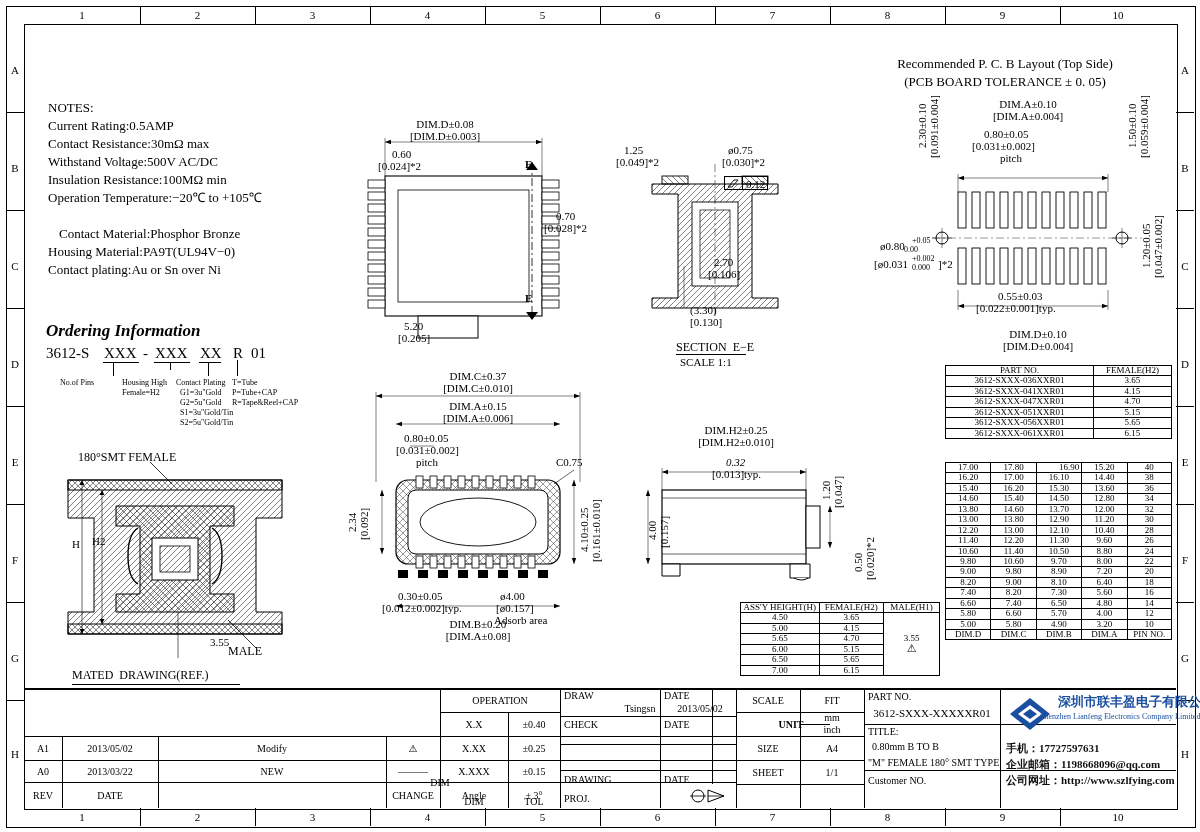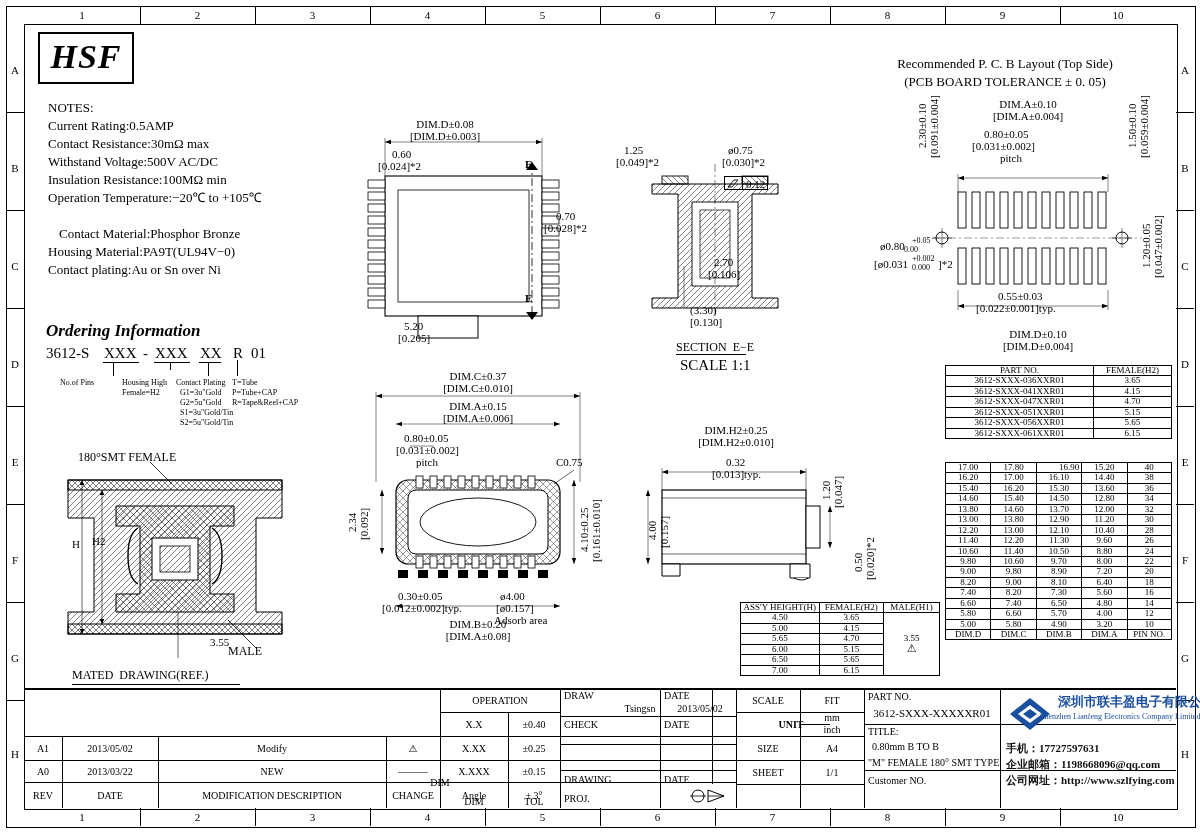--- a/index.html
+++ b/index.html
@@ -117,23 +117,20 @@
   <div class="tick" style="left:6px;top:602px;width:18px;height:1px;"></div>
   <div class="tick" style="left:6px;top:700px;width:18px;height:1px;"></div>
   <div class="tick" style="left:1176px;top:112px;width:18px;height:1px;"></div>
   <div class="tick" style="left:1176px;top:210px;width:18px;height:1px;"></div>
   <div class="tick" style="left:1176px;top:308px;width:18px;height:1px;"></div>
   <div class="tick" style="left:1176px;top:406px;width:18px;height:1px;"></div>
   <div class="tick" style="left:1176px;top:504px;width:18px;height:1px;"></div>
   <div class="tick" style="left:1176px;top:602px;width:18px;height:1px;"></div>
   <div class="tick" style="left:1176px;top:700px;width:18px;height:1px;"></div>
 
-  <div class="hsf">
-      <span>HSF</span>
-    </div>
 
   <div class="t" style="left:48px;top:100px;font-size:13px;">NOTES:</div>
   <div class="t" style="left:48px;top:118px;font-size:13px;">Current Rating:0.5AMP</div>
   <div class="t" style="left:48px;top:136px;font-size:13px;">Contact Resistance:30mΩ max</div>
   <div class="t" style="left:48px;top:154px;font-size:13px;">Withstand Voltage:500V AC/DC</div>
   <div class="t" style="left:48px;top:172px;font-size:13px;">Insulation Resistance:100MΩ min</div>
   <div class="t" style="left:48px;top:190px;font-size:13px;">Operation Temperature:−20℃ to +105℃</div>
 
   <div class="t" style="left:48px;top:226px;font-size:13px;margin-left:11px;">Contact Material:Phosphor Bronze</div>
   <div class="t" style="left:48px;top:244px;font-size:13px;">Housing Material:PA9T(UL94V−0)</div>
@@ -301,21 +298,21 @@
   <div class="t" style="left:746px;top:178px;">0.12</div>
   <svg style="position:absolute;left:727px;top:179px;" width="12" height="9">
       <path d="M1,8 L7,1 L11,1 L5,8 Z" fill="none" stroke="#000" stroke-width="0.9"></path>
     </svg>
   <div class="t" style="left:714px;top:256px;">2.70</div>
   <div class="t" style="left:708px;top:268px;">[0.106]</div>
   <div class="t" style="left:690px;top:304px;">(3.30)</div>
   <div class="t" style="left:690px;top:316px;">[0.130]</div>
   <div class="t" style="left:676px;top:340px;font-size:12px;">SECTION  E−E</div>
   <div class="hl" style="left:676px;top:354px;width:70px;"></div>
-  <div class="t" style="left:680px;top:356px;font-size:15px;">SCALE 1:1</div>
+  <div class="t" style="left:680px;top:356px;font-size:11px;">SCALE 1:1</div>
 
   <div class="tc" style="left:840px;top:56px;width:330px;font-size:13px;">Recommended P. C. B Layout (Top Side)</div>
   <div class="tc" style="left:840px;top:74px;width:330px;font-size:13px;">(PCB BOARD TOLERANCE ± 0. 05)</div>
 
   <svg style="position:absolute;left:930px;top:130px;" width="230" height="200" viewBox="0 0 230 200">
 
     <line x1="28" y1="44" x2="28" y2="62" stroke="#000" stroke-width="0.5"></line>
     <line x1="178" y1="44" x2="178" y2="62" stroke="#000" stroke-width="0.5"></line>
     <line x1="28" y1="48" x2="178" y2="48" stroke="#000" stroke-width="0.5"></line>
     <path d="M28,48 l6,-2.2 v4.4 Z M178,48 l-6,-2.2 v4.4 Z" fill="#000"></path>
@@ -493,21 +490,21 @@
     <path d="M154,128 q8,4 14,0" fill="#fff" stroke="#000" stroke-width="1"></path>
 
     <line x1="8" y1="40" x2="8" y2="114" stroke="#000" stroke-width="0.5"></line>
     <path d="M8,40 l-2.2,6 h4.4 Z M8,114 l-2.2,-6 h4.4 Z" fill="#000"></path>
 
     <line x1="190" y1="56" x2="190" y2="98" stroke="#000" stroke-width="0.5"></line>
     <path d="M190,56 l-2.2,6 h4.4 Z M190,98 l-2.2,-6 h4.4 Z" fill="#000"></path>
   </svg>
   <div class="tc" style="left:666px;top:424px;width:140px;">DIM.H2±0.25</div>
   <div class="tc" style="left:666px;top:436px;width:140px;">[DIM.H2±0.010]</div>
-  <div class="t" style="left:726px;top:456px;">0.32</div>
+  <div class="t" style="left:726px;top:456px;font-style:italic;">0.32</div>
   <div class="t" style="left:712px;top:468px;">[0.013]typ.</div>
   <div class="t" style="left:820px;top:500px;transform:rotate(-90deg);transform-origin:left top;white-space:nowrap;"><span>1.20</span></div>
   <div class="t" style="left:832px;top:508px;transform:rotate(-90deg);transform-origin:left top;white-space:nowrap;"><span>[0.047]</span></div>
   <div class="t" style="left:646px;top:540px;transform:rotate(-90deg);transform-origin:left top;white-space:nowrap;"><span>4.00</span></div>
   <div class="t" style="left:658px;top:548px;transform:rotate(-90deg);transform-origin:left top;white-space:nowrap;"><span>[0.157]</span></div>
   <div class="t" style="left:852px;top:572px;transform:rotate(-90deg);transform-origin:left top;white-space:nowrap;"><span>0.50</span></div>
   <div class="t" style="left:864px;top:580px;transform:rotate(-90deg);transform-origin:left top;white-space:nowrap;"><span>[0.020]*2</span></div>
 
   <table class="tbl" style="left:945px;top:365px;width:227px;">
     <tbody>
@@ -707,21 +704,20 @@
   <div class="hl" style="left:24px;top:736px;width:712px;"></div>
   <div class="hl" style="left:24px;top:760px;width:712px;"></div>
   <div class="hl" style="left:24px;top:782px;width:712px;"></div>
   <div class="vl" style="left:62px;top:736px;height:72px;"></div>
   <div class="vl" style="left:158px;top:736px;height:72px;"></div>
   <div class="vl" style="left:386px;top:736px;height:72px;"></div>
   <div class="vl" style="left:440px;top:688px;height:120px;"></div>
 
   <div class="cell c" style="left:24px;top:782px;width:38px;height:26px;">REV</div>
   <div class="cell c" style="left:62px;top:782px;width:96px;height:26px;">DATE</div>
-  <div class="cell c" style="left:158px;top:782px;width:228px;height:26px;">MODIFICATION DESCRIPTION</div>
   <div class="cell c" style="left:386px;top:782px;width:54px;height:26px;">CHANGE</div>
 
   <div class="cell c" style="left:24px;top:736px;width:38px;height:24px;">A1</div>
   <div class="cell c" style="left:62px;top:736px;width:96px;height:24px;">2013/05/02</div>
   <div class="cell c" style="left:158px;top:736px;width:228px;height:24px;">Modify</div>
   <div class="cell c" style="left:386px;top:736px;width:54px;height:24px;">⚠</div>
 
   <div class="cell c" style="left:24px;top:760px;width:38px;height:22px;">A0</div>
   <div class="cell c" style="left:62px;top:760px;width:96px;height:22px;">2013/03/22</div>
   <div class="cell c" style="left:158px;top:760px;width:228px;height:22px;">NEW</div>

